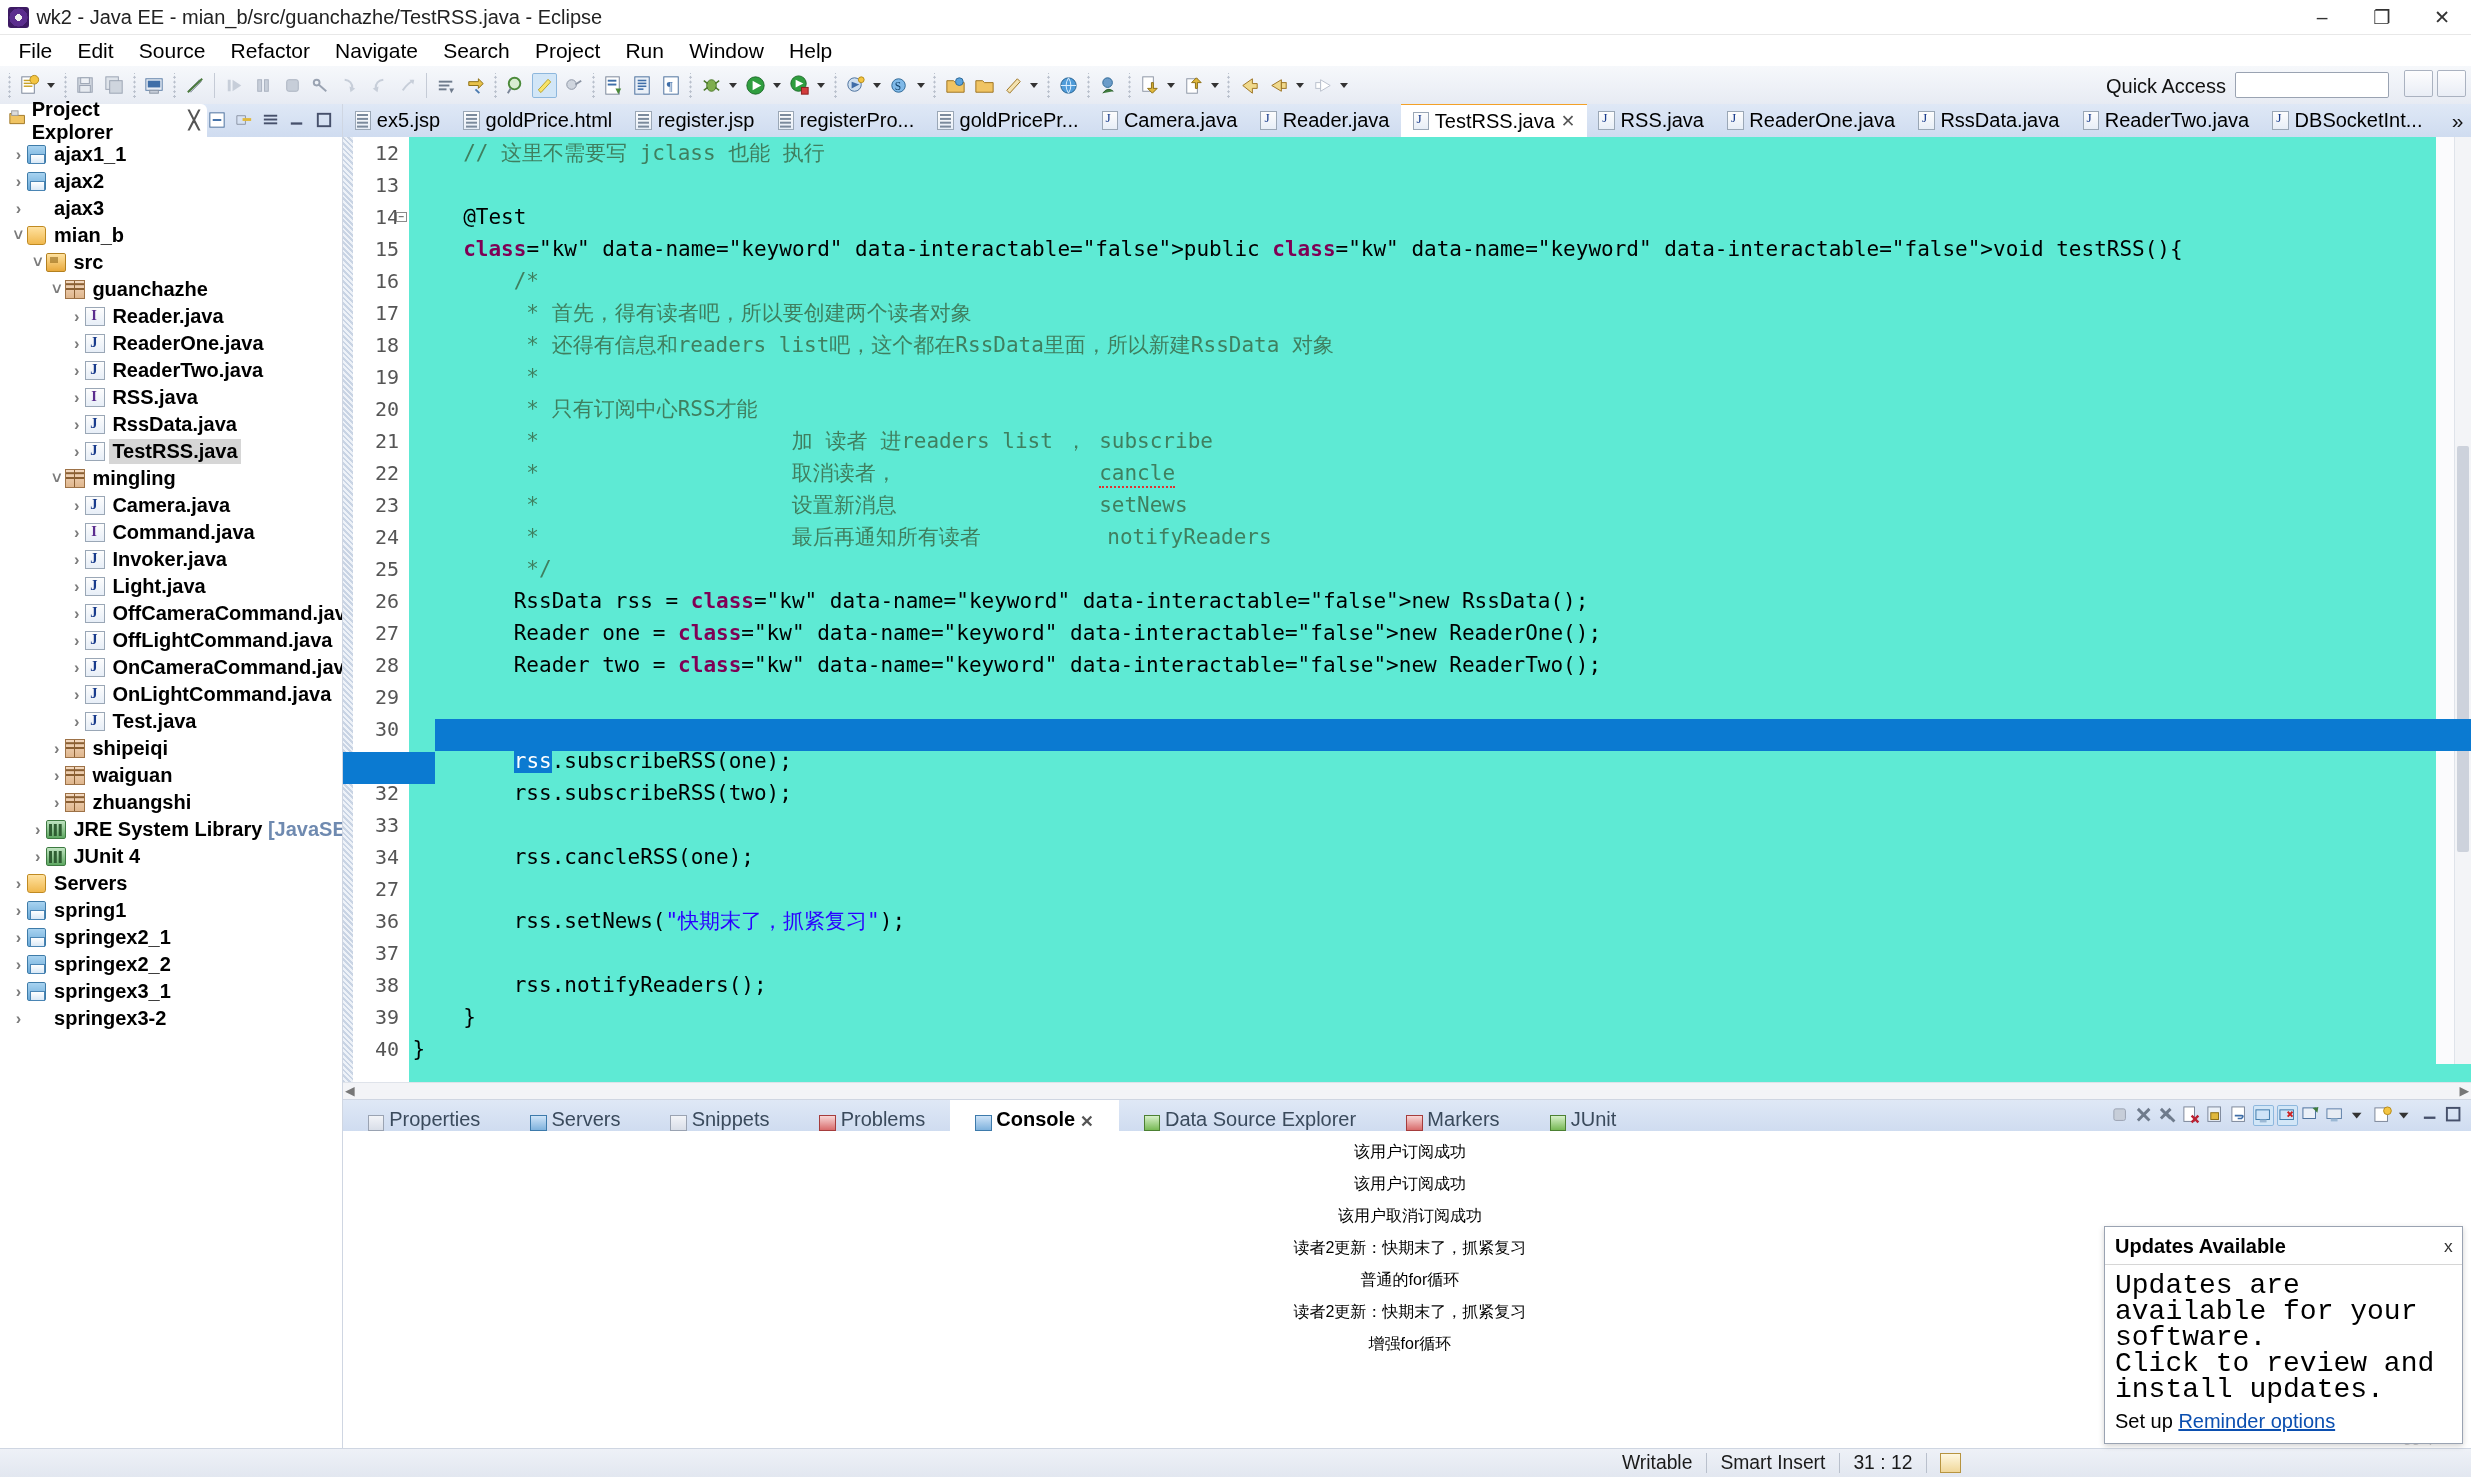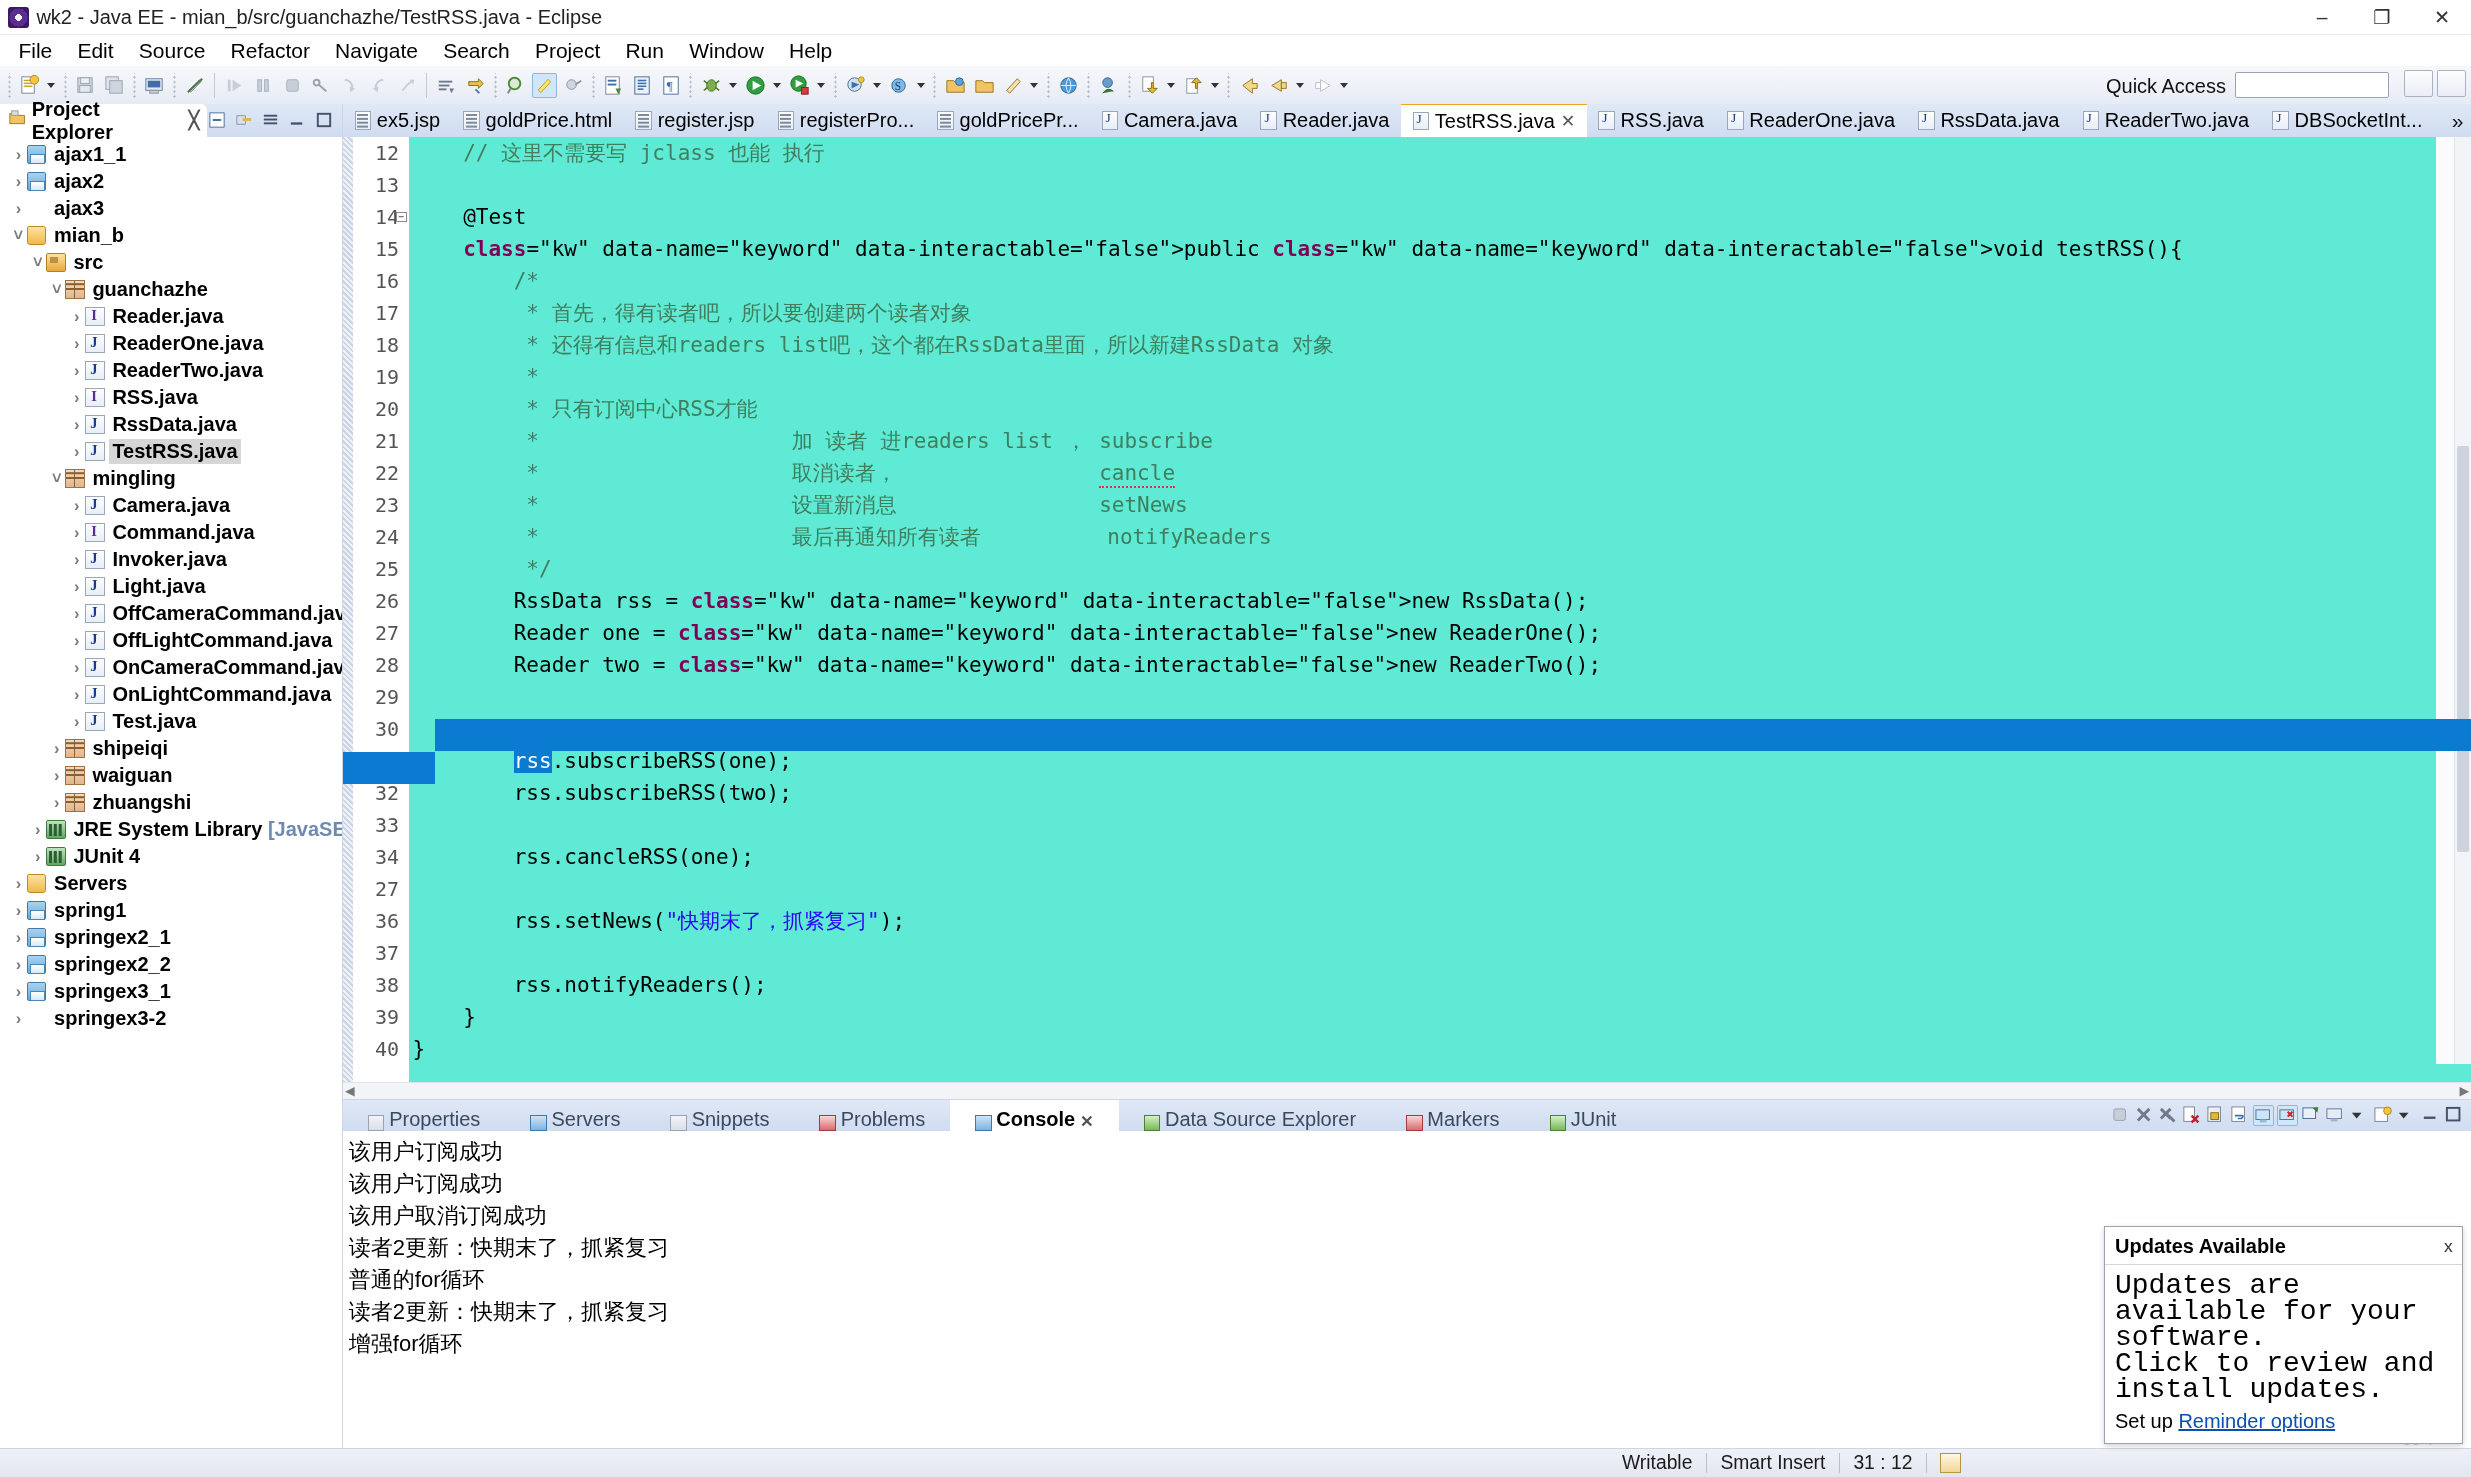--- a/index.html
+++ b/index.html
@@ -213,21 +213,21 @@
   #console-tools {
     margin-left: auto; display: flex; align-items: center; gap: 2.9px; padding-right: 5.8px; flex: none;
   }
   .ctool { width: 21px; height: 21px; border-radius: 1.9px; }
   .ctool.active { background: #d2e6f7; border: 1px solid #8db7dd; }
   #console-header {
     font-size: 19.3px; padding: 3.9px 0 2.9px 5.8px; color: #000; white-space: nowrap;
     border-bottom: 1px solid #e3e3e3;
   }
   #console-body { flex: 1; position: relative; overflow: hidden; padding: 4.8px 0 0 5.8px; }
-  #console-body .cline { font-size: 22px; line-height: 32px; color: #000; white-space: pre; }
+  #console-body .cline { font-size: 16px; line-height: 32px; color: #000; white-space: pre; text-align: center; }
   #console-hscroll {
     height: 17.4px; background: #f3f4f7; border-top: 1px solid #dfe3ea;
     display: flex; align-items: center; justify-content: space-between; padding: 0 1.9px;
   }
 
   
   #statusbar {
     position: absolute; left: 0; right: 0; bottom: 0; height: 29px;
     background: linear-gradient(to bottom,#eef1f7,#e2e7f0);
     border-top: 1px solid #cfd6e2; display: flex; align-items: center;

